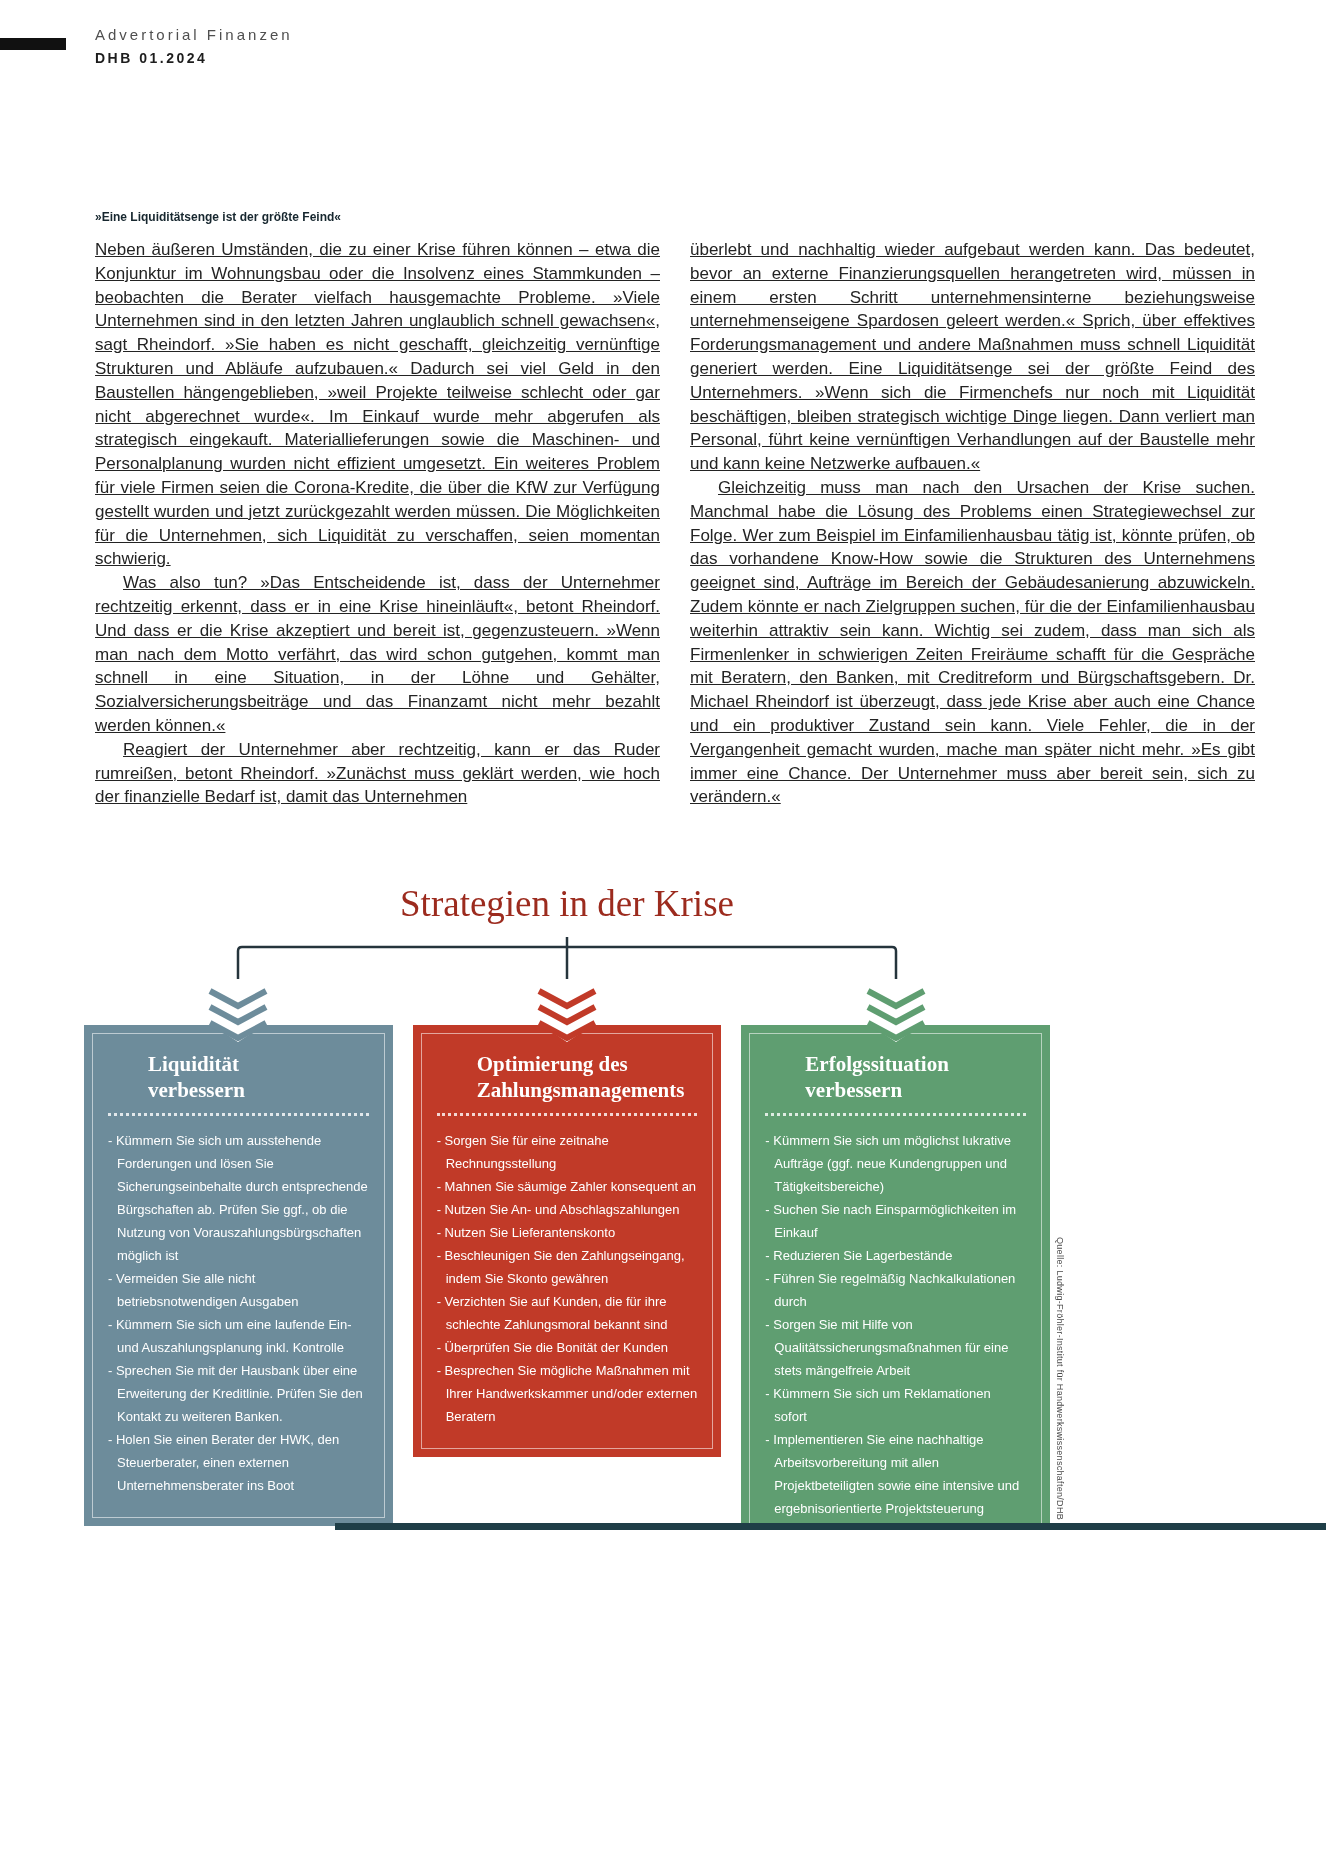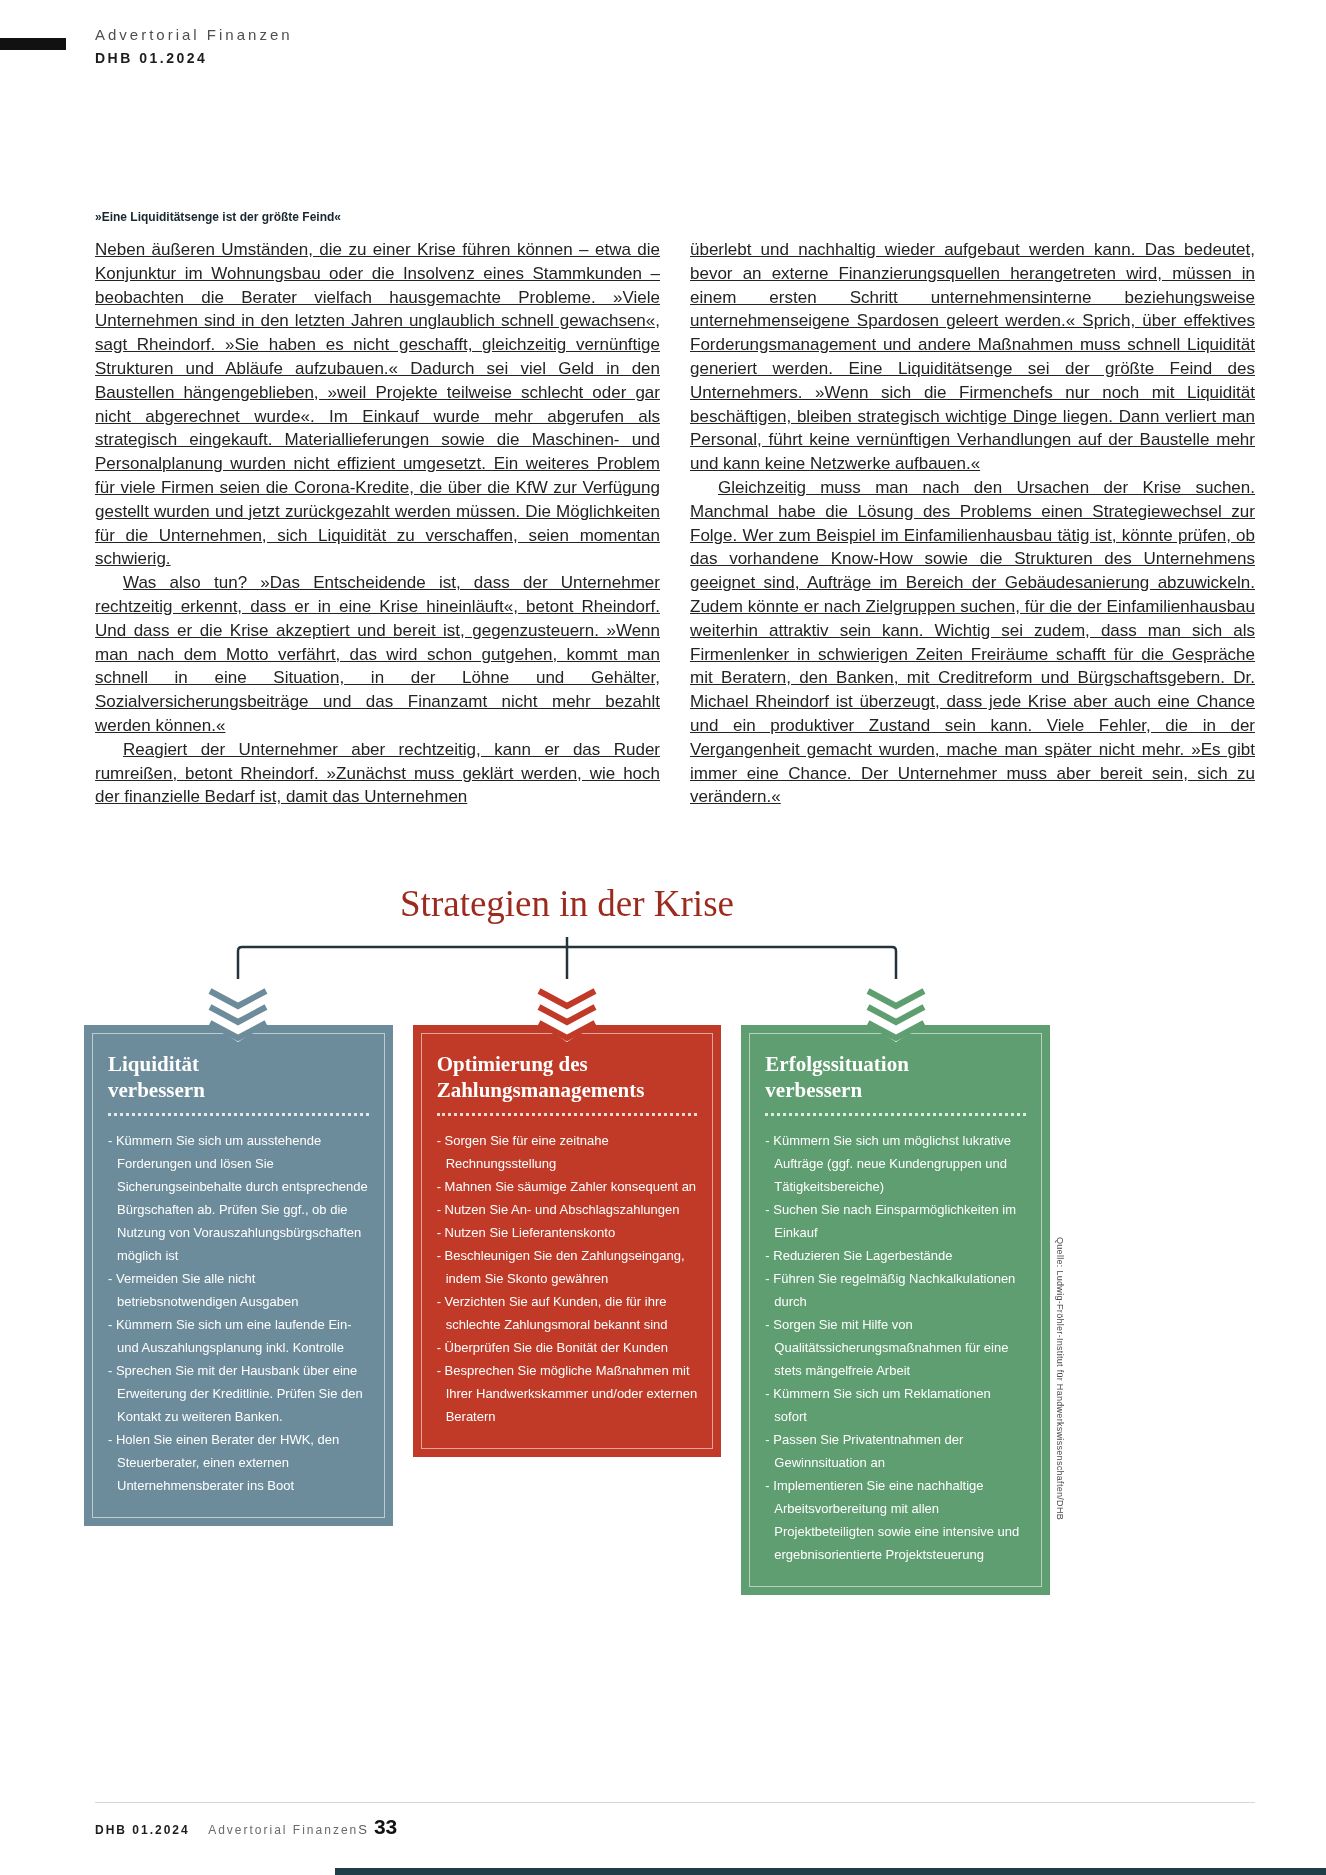--- a/index.html
+++ b/index.html
@@ -5,21 +5,21 @@
   * { margin: 0; padding: 0; box-sizing: border-box; }
   html, body { background: #ffffff; }
   body {
     font-family: "Liberation Sans", "DejaVu Sans", sans-serif;
     color: #232323;
     width: 1326px;
   }
   .page {
     position: relative;
     width: 1326px;
-    height: 1875px;
+    height: 1530px;
     background: #ffffff;
     overflow: hidden;
   }
 
   
   .black-tab {
     position: absolute;
     left: 0; top: 38px;
     width: 66px; height: 12px;
     background: #111111;
@@ -116,20 +116,21 @@
     color: #ffffff;
     min-height: 100%;
   }
   .box-title {
     font-family: "Liberation Serif", "DejaVu Serif", serif;
     font-size: 21px;
     line-height: 26px;
     font-weight: bold;
     color: #ffffff;
     white-space: pre-line;
+    margin-left: 40px;
   }
   .box-rule {
     margin: 10px 0 13px;
     border-top: 3px dotted rgba(255,255,255,0.8);
   }
   .box-list { list-style: none; }
   .box-item {
     font-size: 13px;
     line-height: 23px;
     padding-left: 9px;
@@ -293,21 +294,20 @@
 verbessern</h3>
           <div class="box-rule"></div>
           <ul class="box-list">
 
           <li class="box-item">Kümmern Sie sich um möglichst lukrative Aufträge (ggf. neue Kundengruppen und Tätigkeitsbereiche)</li>
               <li class="box-item">Suchen Sie nach Einsparmöglichkeiten im Einkauf</li>
               <li class="box-item">Reduzieren Sie Lagerbestände</li>
               <li class="box-item">Führen Sie regelmäßig Nachkalkulationen durch</li>
               <li class="box-item">Sorgen Sie mit Hilfe von Qualitätssicherungsmaßnahmen für eine stets mängelfreie Arbeit</li>
               <li class="box-item">Kümmern Sie sich um Reklamationen sofort</li>
-              <li class="box-item">Passen Sie Privatentnahmen der Gewinnsituation an</li>
               <li class="box-item">Implementieren Sie eine nachhaltige Arbeitsvorbereitung mit allen Projektbeteiligten sowie eine intensive und ergebnisorientierte Projektsteuerung</li>
             </ul>
         </div>
       </div>
 
     </div>
   </section>
 
   <div class="credit">Quelle: Ludwig-Fröhler-Institut für Handwerkswissenschaften/DHB</div>
 

